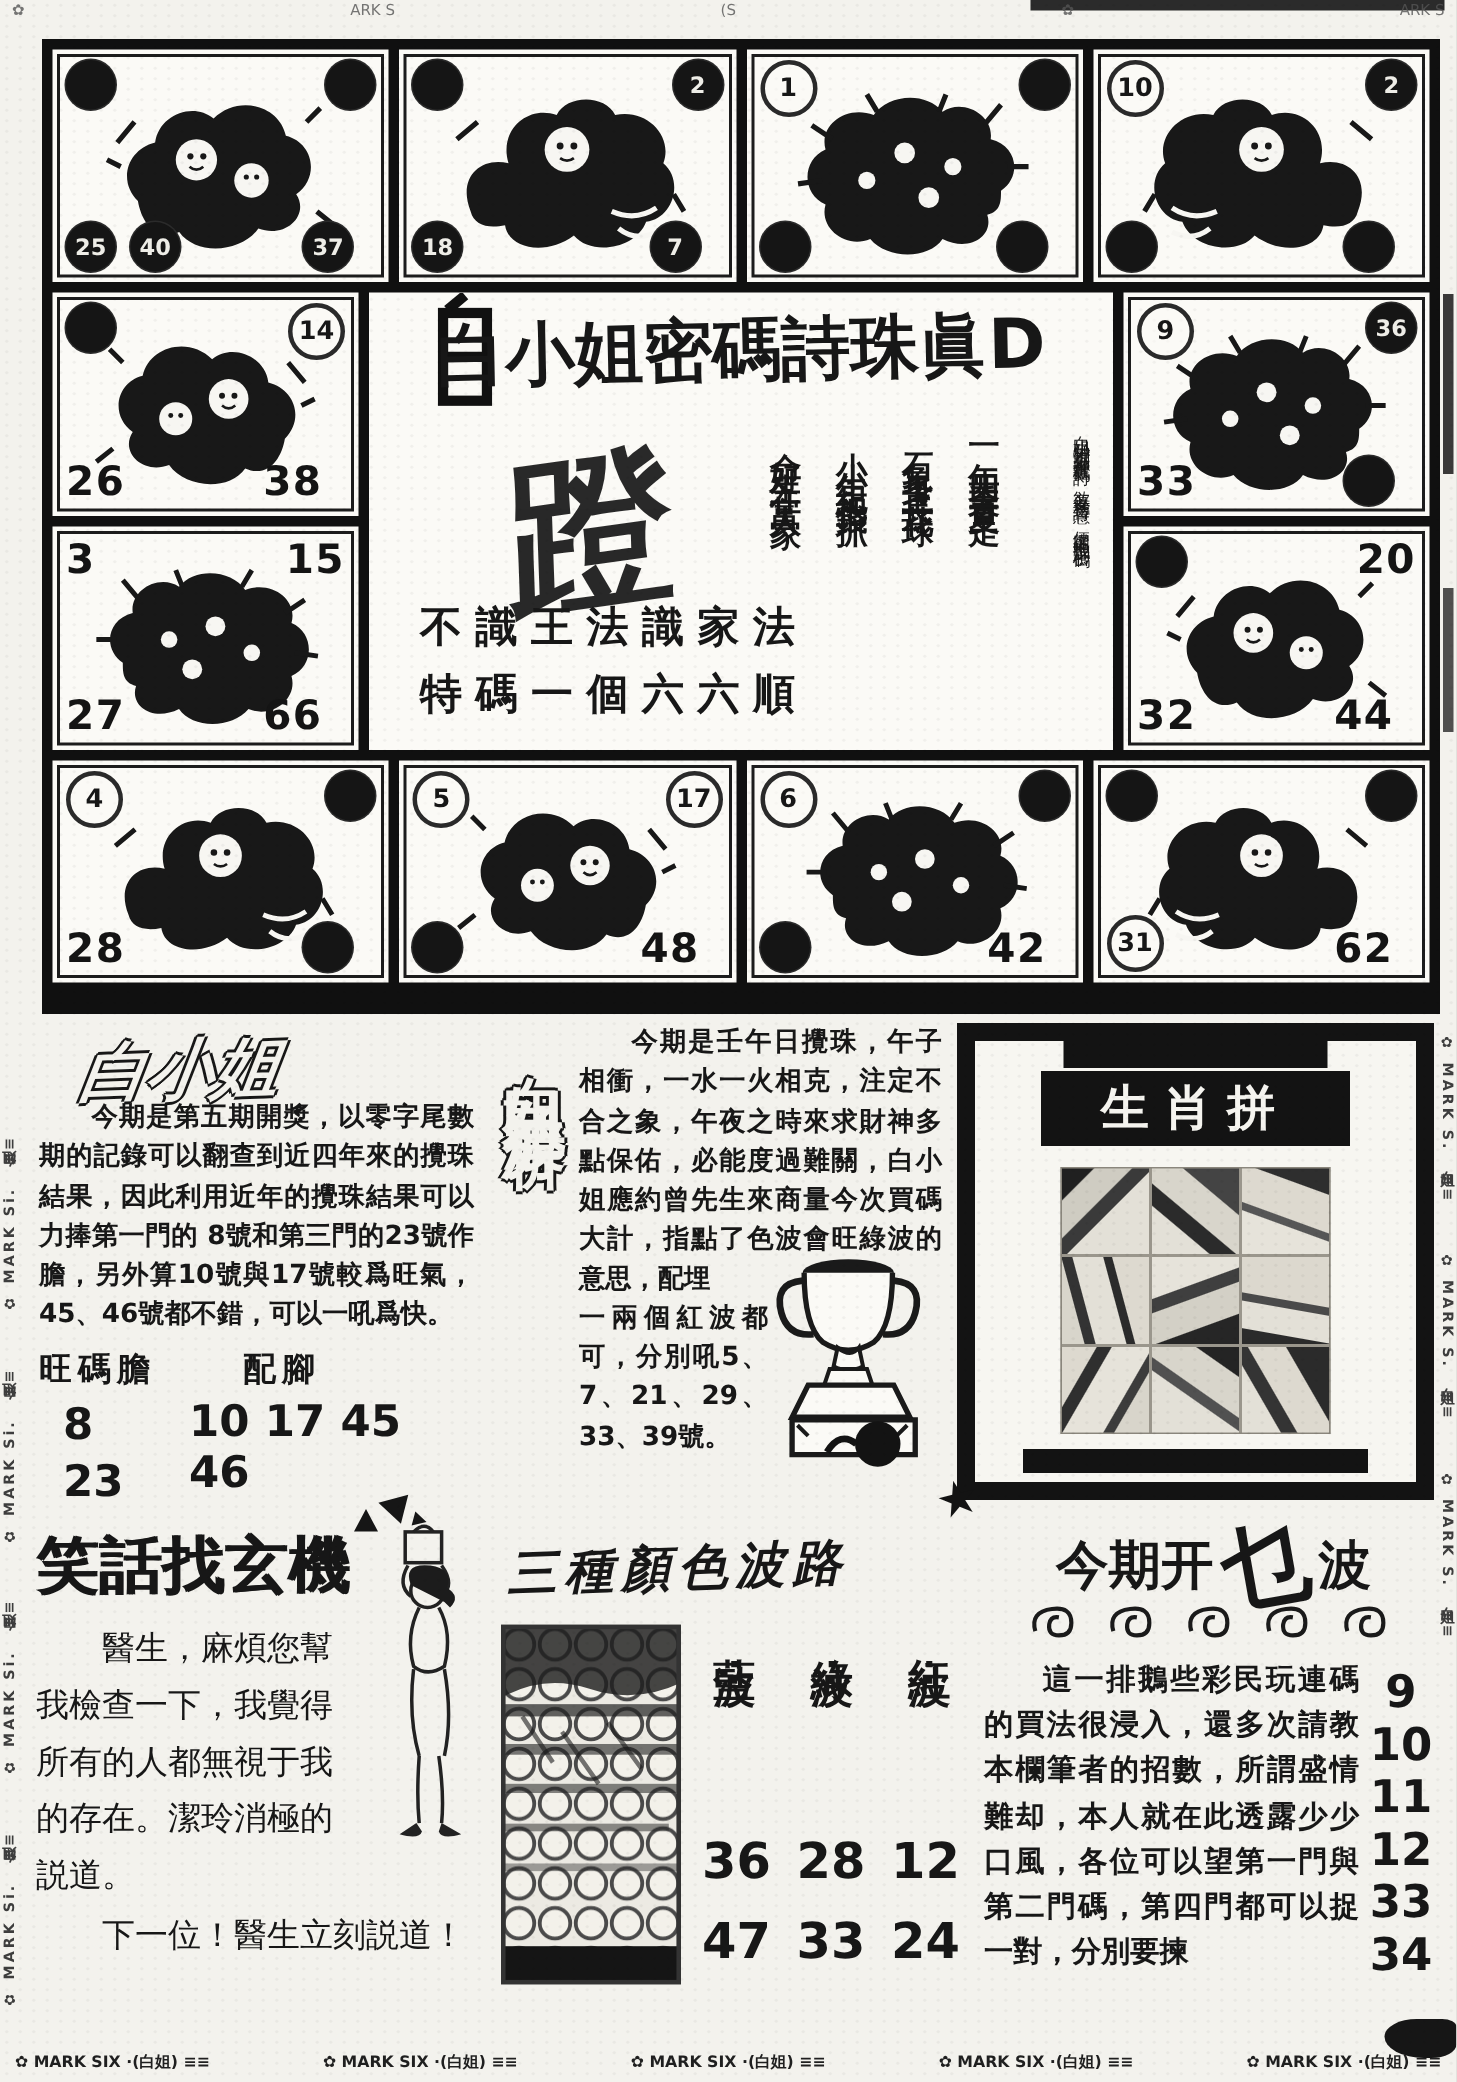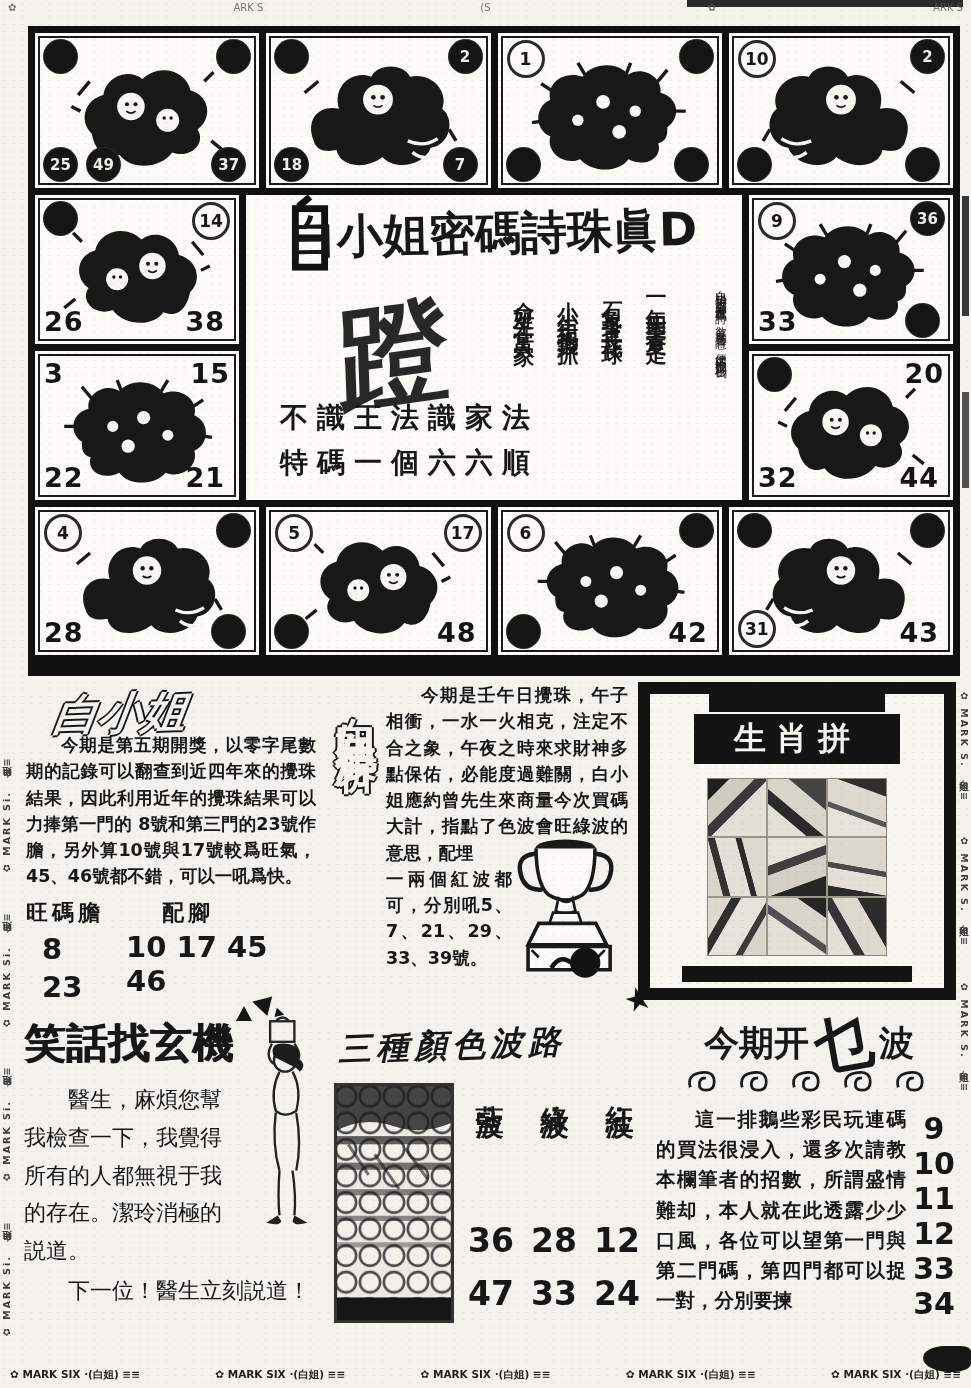--- a/index.html
+++ b/index.html
@@ -36,21 +36,21 @@
   .midcol .panel{flex:1;}
   .art{position:absolute;left:50%;top:55%;transform:translate(-50%,-50%);width:78%;height:74%;}
   .art.flip{transform:translate(-50%,-50%) scaleX(-1);}
   .badge{position:absolute;z-index:2;display:flex;align-items:center;justify-content:center;font-weight:700;}
   .badge.ball{width:33px;height:33px;border-radius:50%;background:#151515;color:#eeede7;font-size:15px;
         box-shadow:0 0 0 1px #2b2b2b;}
   .badge.ring{width:32px;height:32px;border-radius:50%;border:3px solid #2a2a2a;color:#171717;
         font-size:17px;background:rgba(251,250,246,.55);}
   .badge.plain{font-size:27px;color:#141414;font-weight:600;letter-spacing:1px;}
   .pos-tl{top:7px;left:9px;} .pos-tr{top:7px;right:9px;}
-  .pos-bl{bottom:7px;left:9px;} .pos-br{bottom:7px;right:14px;} .pos-bl2{bottom:7px;left:52px;}
+  .pos-bl{bottom:7px;left:9px;} .pos-br{bottom:7px;right:24px;} .pos-bl2{bottom:7px;left:52px;}
 
   
   .titlebox{flex:1;background:#fbfaf6;position:relative;overflow:hidden;}
   .tb-ladder{position:absolute;left:44px;top:0;}
   .tb-title{position:absolute;top:8px;left:0;right:0;text-align:center;font-size:46px;font-weight:900;
         white-space:nowrap;transform:rotate(-1.2deg);letter-spacing:0;}
   .tb-note{position:absolute;right:12px;top:86px;height:205px;writing-mode:vertical-rl;
         font-family:"DejaVu Serif","Liberation Serif",serif;font-size:11.5px;line-height:1.7;letter-spacing:2px;}
   .tb-poem{position:absolute;right:64px;top:90px;height:228px;writing-mode:vertical-rl;
         font-family:"DejaVu Serif","Liberation Serif",serif;font-size:21px;font-weight:700;
@@ -253,21 +253,21 @@
 
     <div class="grow row1">
       <div class="panel">
         <div class="panel-frame"></div>
         <svg class="art">
             <use href="#art1"></use>
           </svg>
         <span class="badge ball pos-tl"></span>
         <span class="badge ball pos-tr"></span>
         <span class="badge ball pos-bl">25</span>
-        <span class="badge ball pos-bl2">49</span>
+        <span class="badge ball pos-bl2">40</span>
         <span class="badge ball pos-br">37</span>
       </div>
       <div class="panel">
         <div class="panel-frame"></div>
         <svg class="art">
             <use href="#art2"></use>
           </svg>
         <span class="badge ball pos-tl"></span>
         <span class="badge ball pos-tr">2</span>
         <span class="badge ball pos-bl">18</span>
@@ -307,22 +307,22 @@
           <span class="badge plain pos-bl">26</span>
           <span class="badge plain pos-br">38</span>
         </div>
         <div class="panel">
           <div class="panel-frame"></div>
           <svg class="art">
               <use href="#art3"></use>
             </svg>
           <span class="badge plain pos-tl">3</span>
           <span class="badge plain pos-tr">15</span>
-          <span class="badge plain pos-bl">22</span>
-          <span class="badge plain pos-br">21</span>
+          <span class="badge plain pos-bl">27</span>
+          <span class="badge plain pos-br">66</span>
         </div>
       </div>
 
       <div class="titlebox">
         <svg class="tb-ladder" width="40" height="78">
             <use href="#ladder"></use>
           </svg>
         <div class="tb-title">白小姐密碼詩珠眞D</div>
         <div class="tb-note">白小姐特別奉獻神童數碼詩，欲要精透詩意，便從圖中找到密碼。</div>
         <div class="tb-poem">
@@ -394,21 +394,21 @@
         <span class="badge plain pos-br">42</span>
       </div>
       <div class="panel">
         <div class="panel-frame"></div>
         <svg class="art flip">
             <use href="#art2"></use>
           </svg>
         <span class="badge ball pos-tl"></span>
         <span class="badge ball pos-tr"></span>
         <span class="badge ring pos-bl">31</span>
-        <span class="badge plain pos-br">43</span>
+        <span class="badge plain pos-br">62</span>
       </div>
     </div>
   </div>
 
   <div class="midband">
 
     <div class="tips">
       <div class="tips-ghost outline-text">白小姐</div>
       <div class="tips-body">今期是第五期開獎，以零字尾數期的記錄可以翻查到近四年來的攪珠結果，因此利用近年的攪珠結果可以力捧第一門的 8號和第三門的23號作膽，另外算10號與17號較爲旺氣，45、46號都不錯，可以一吼爲快。</div>
       <div class="tips-labels">

